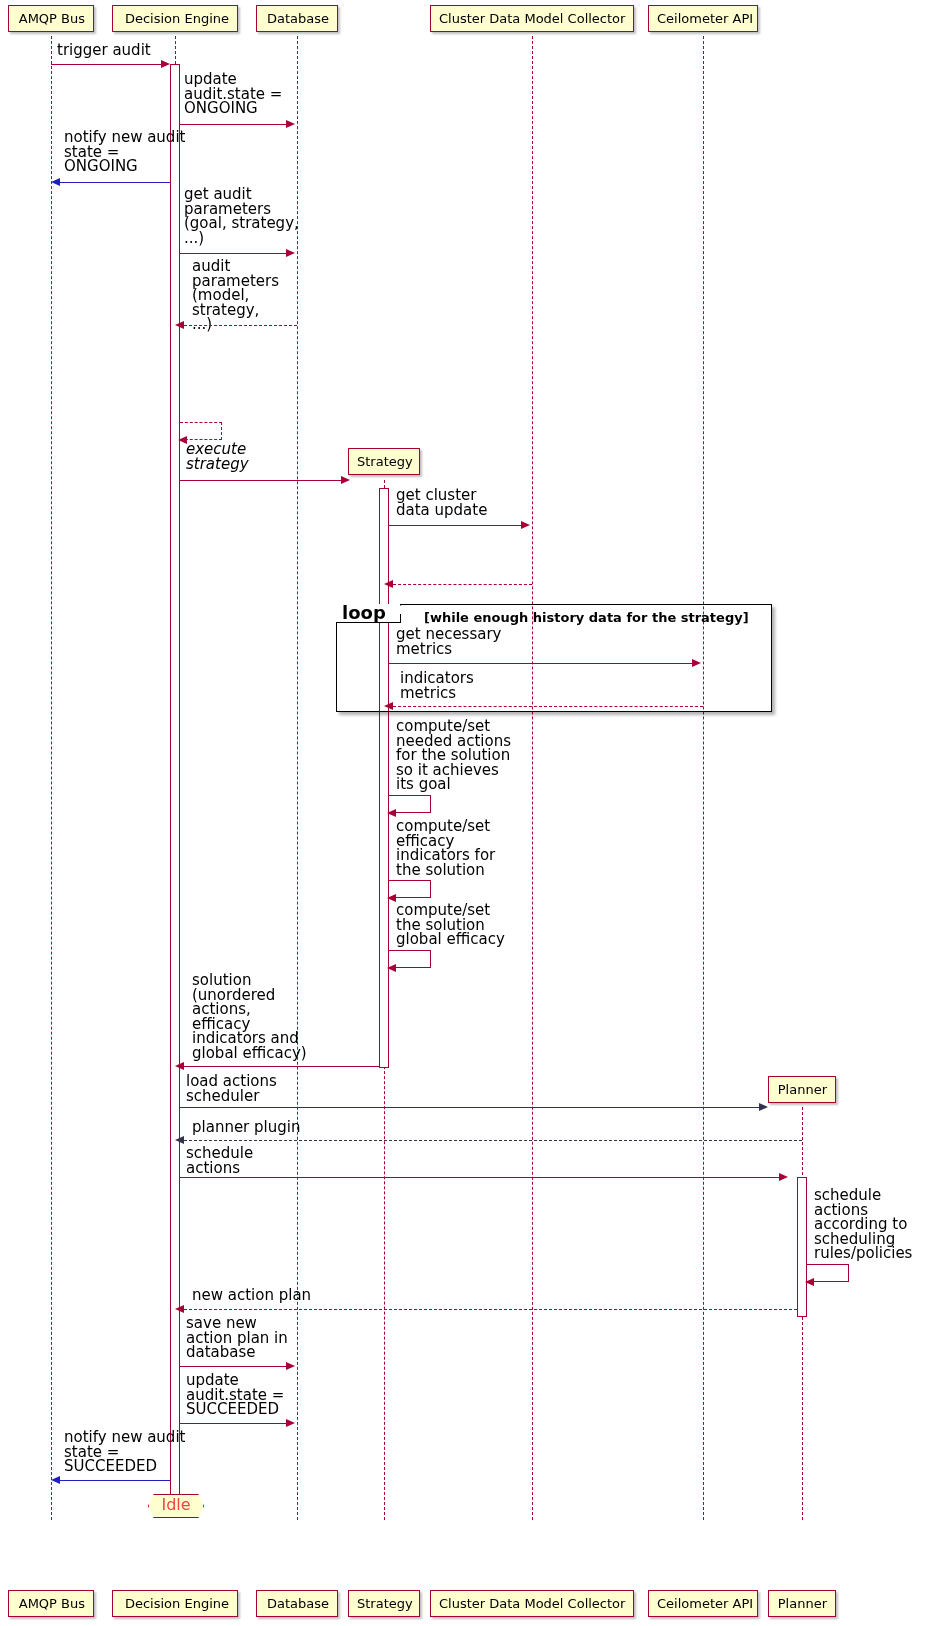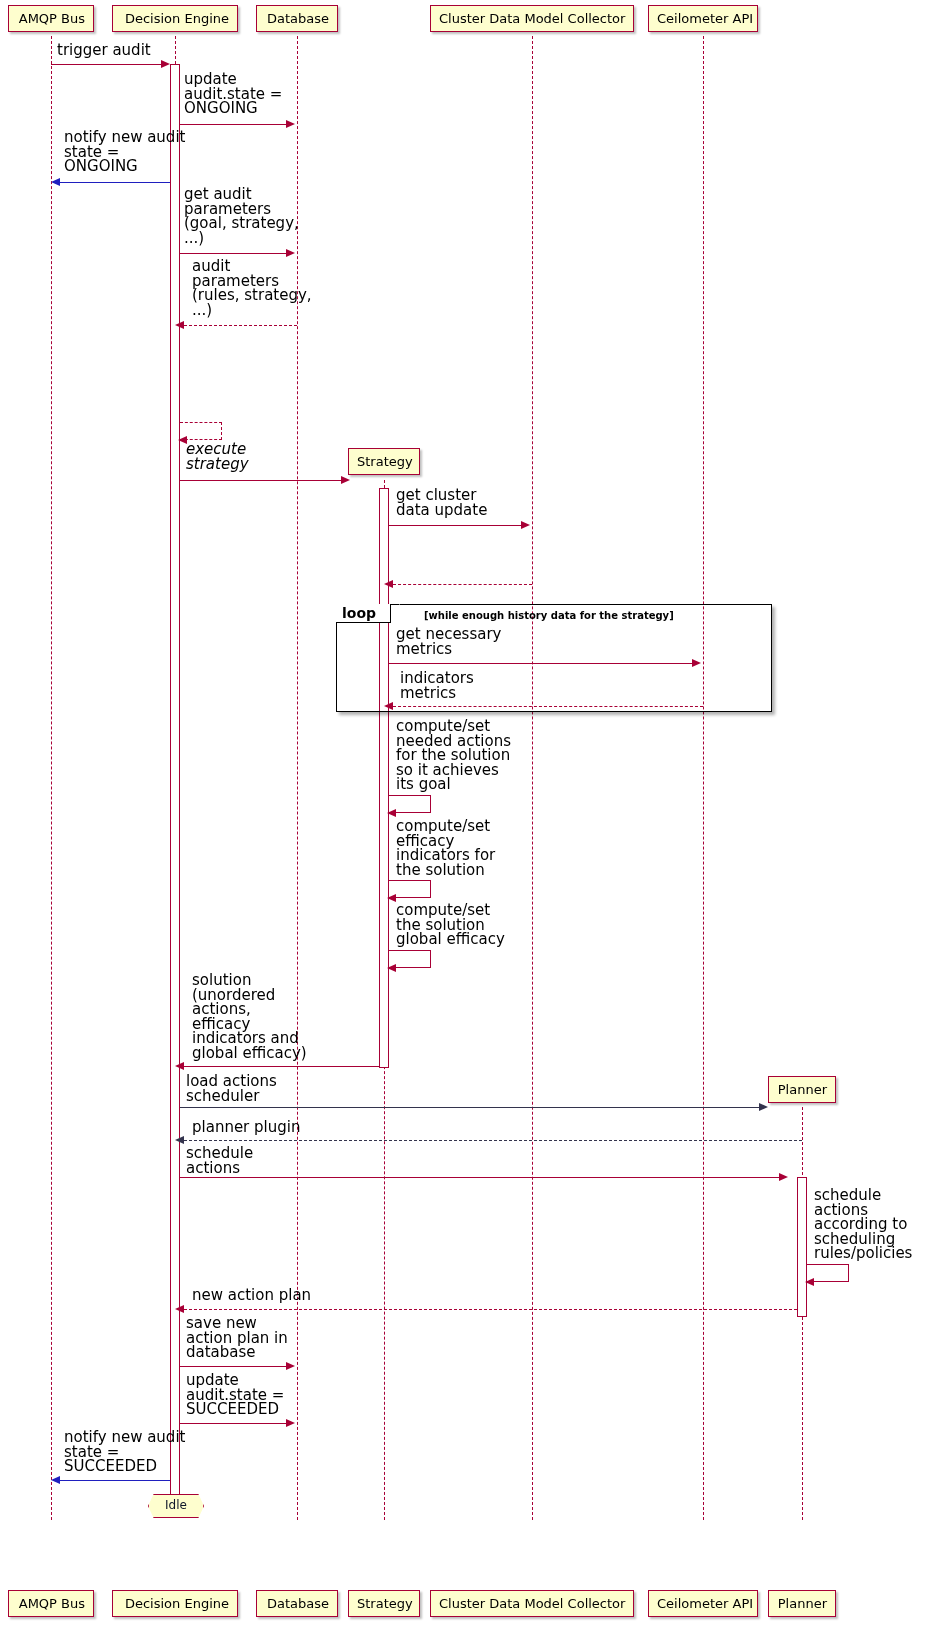--- a/index.html
+++ b/index.html
@@ -100,47 +100,47 @@
     border: 1px solid #000000;
     background: transparent;
     box-shadow: 3px 3px 3px rgba(0,0,0,0.30);
   }
   .loop-tab {
     position: absolute;
     box-sizing: border-box;
     border-right: 1px solid #000000;
     border-bottom: 1px solid #000000;
     background: #FFFFFF;
-    font-size: 14px;
+    font-size: 18px;
     font-weight: bold;
     color: #000;
     padding: 2px 14px 2px 6px;
     line-height: 14px;
   }
   .loop-tab-clip {
     position: absolute;
     width: 0; height: 0;
     border-left: 10px solid #ffffff;
     border-top: 10px solid transparent;
   }
   .loop-cond {
     position: absolute;
-    font-size: 10px;
+    font-size: 13px;
     font-weight: bold;
     color: #000;
     white-space: nowrap;
   }
   .hexa {
     position: absolute;
     width: 54px;
     height: 22px;
     background: #FEFECE;
     border: 1px solid #A80036;
-    font-size: 12px;
-    color: #0f172a;
+    font-size: 16px;
+    color: #ef4444;
     text-align: center;
     line-height: 20px;
     clip-path: polygon(10% 0%, 90% 0%, 100% 50%, 90% 100%, 10% 100%, 0% 50%);
   }
 </style>
 </head>
 <body>
 
 <div id="diagram">
 
@@ -183,21 +183,21 @@
 
   <div class="msg-label" style="left:184px; top:187px; width:125px;">get audit
 parameters
 (goal, strategy,
 ...)</div>
   <div class="arrow-line solid-red" style="left:180px; top:253px; width:108px;"></div>
   <div class="head head-right-red" style="left:286px; top:249px;"></div>
 
   <div class="msg-label" style="left:192px; top:259px; width:125px;">audit
 parameters
-(rules, strategy,
+(model, strategy,
 ...)</div>
   <div class="arrow-line dashed-red" style="left:184px; top:325px; width:113px;"></div>
   <div class="head head-left-red" style="left:175px; top:321px;"></div>
 
   <div class="selfcall" style="left:180px; top:422px; width:42px; height:18px; border-top:1px dashed #A80036; border-right:1px dashed #A80036; border-bottom:1px dashed #A80036;"></div>
   <div class="head head-left-red" style="left:178px; top:436px;"></div>
 
   <div class="msg-label" style="left:186px; top:442px; width:110px;font-style:italic;">execute
 strategy</div>
   <div class="arrow-line solid-red" style="left:180px; top:480px; width:163px;"></div>

